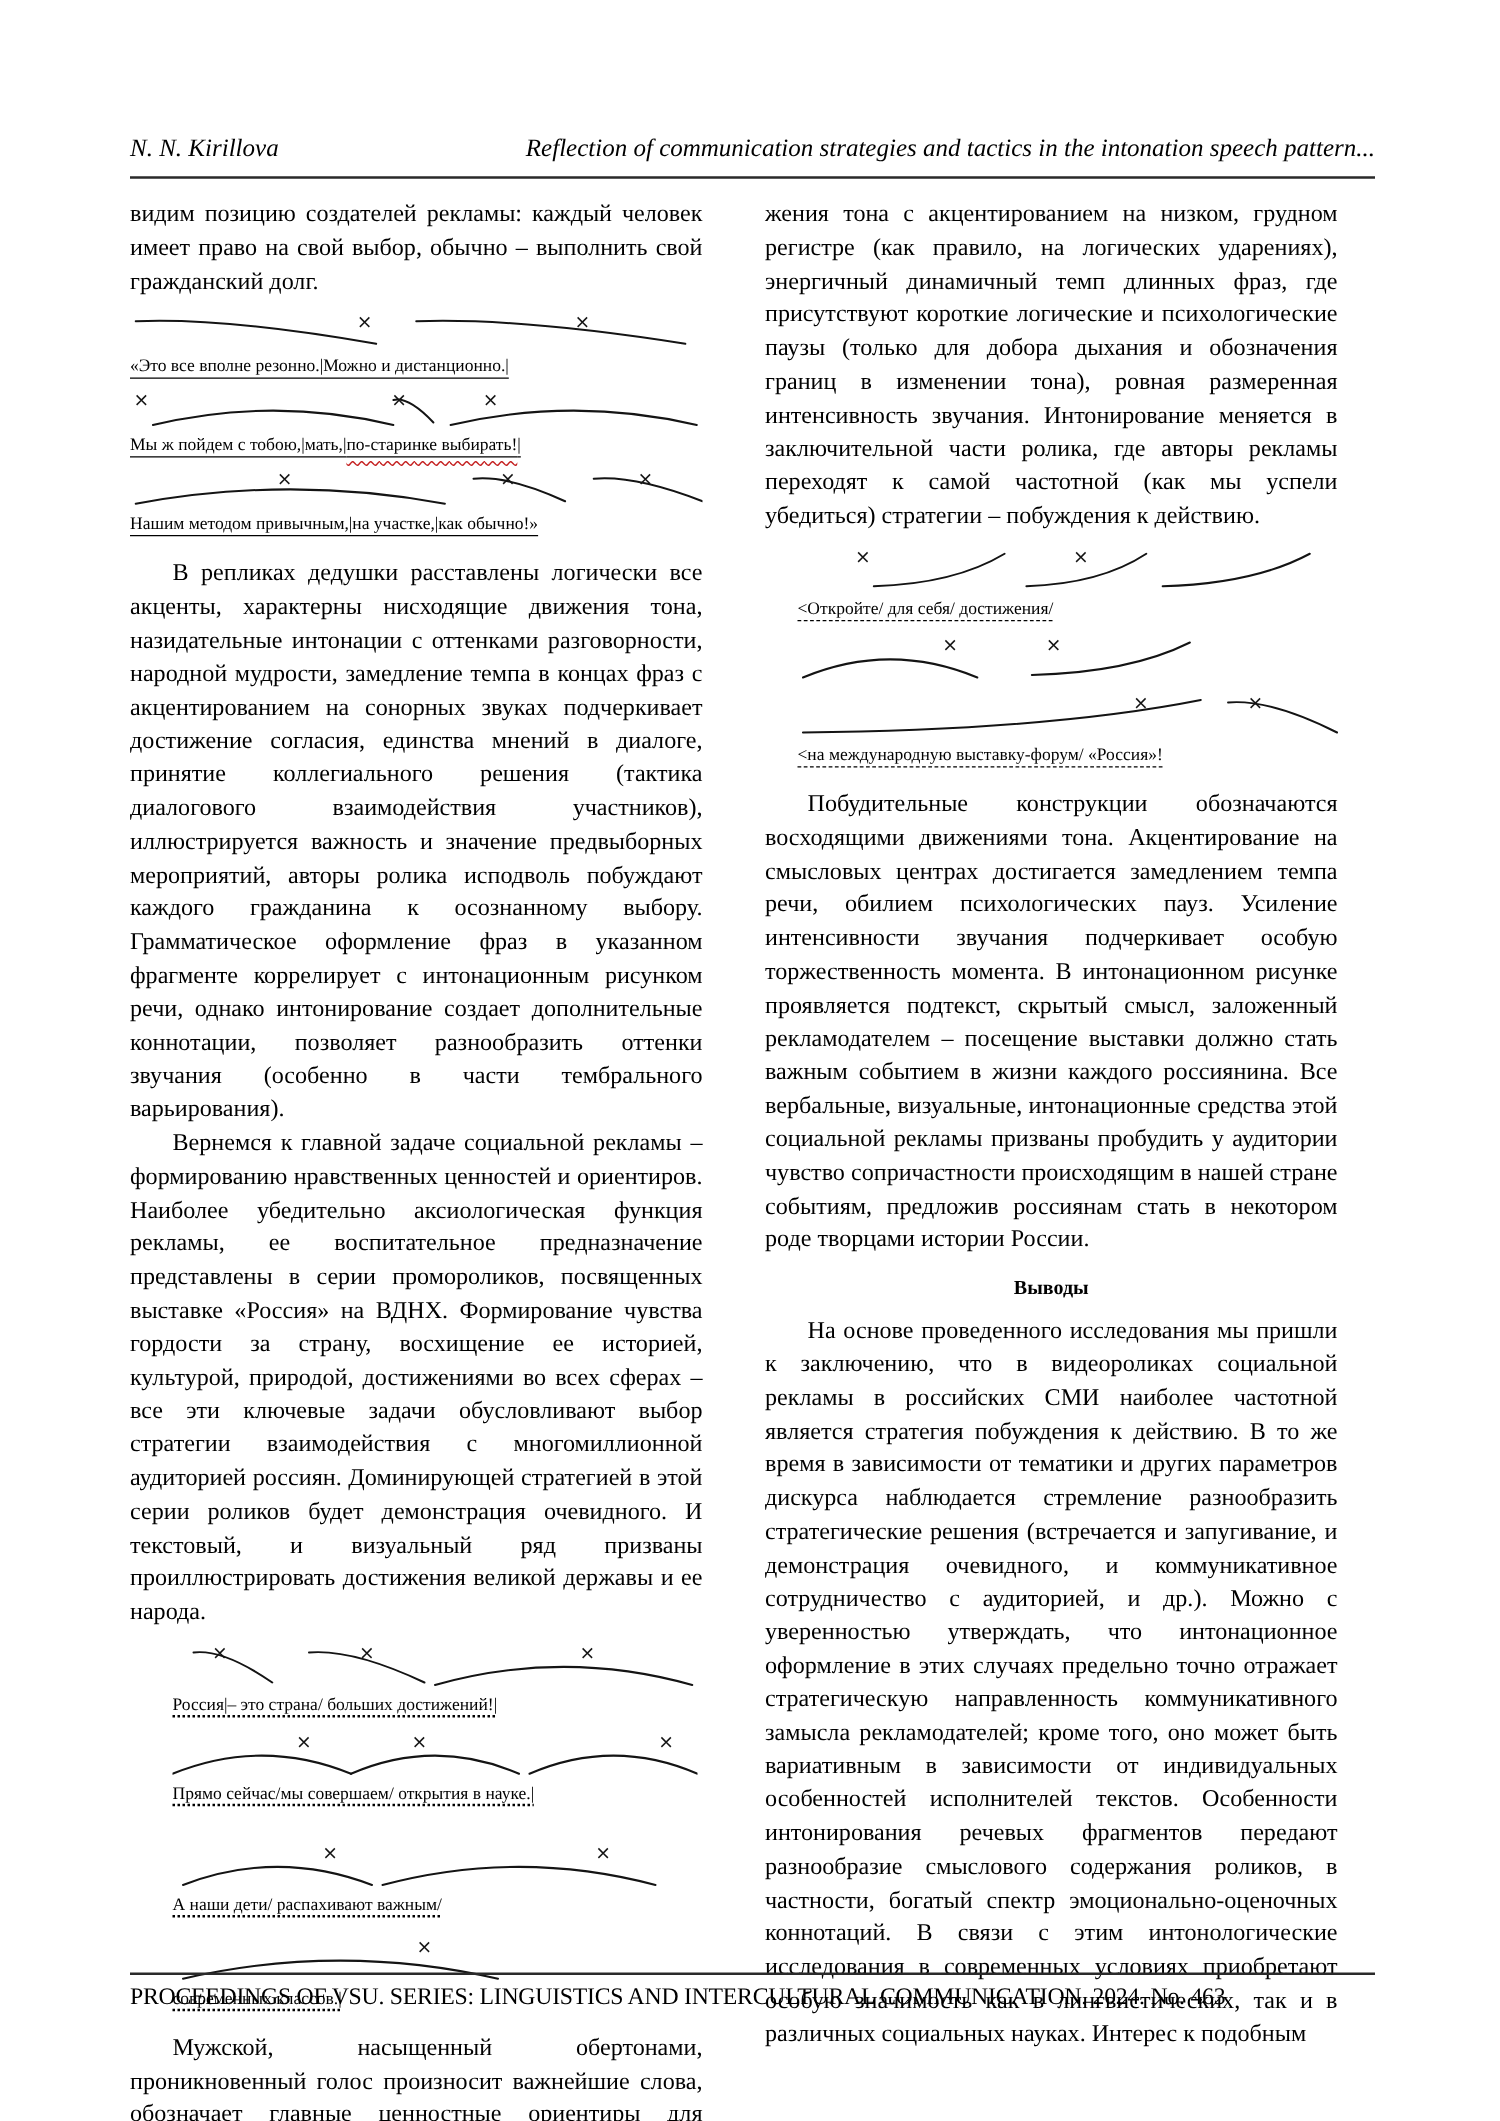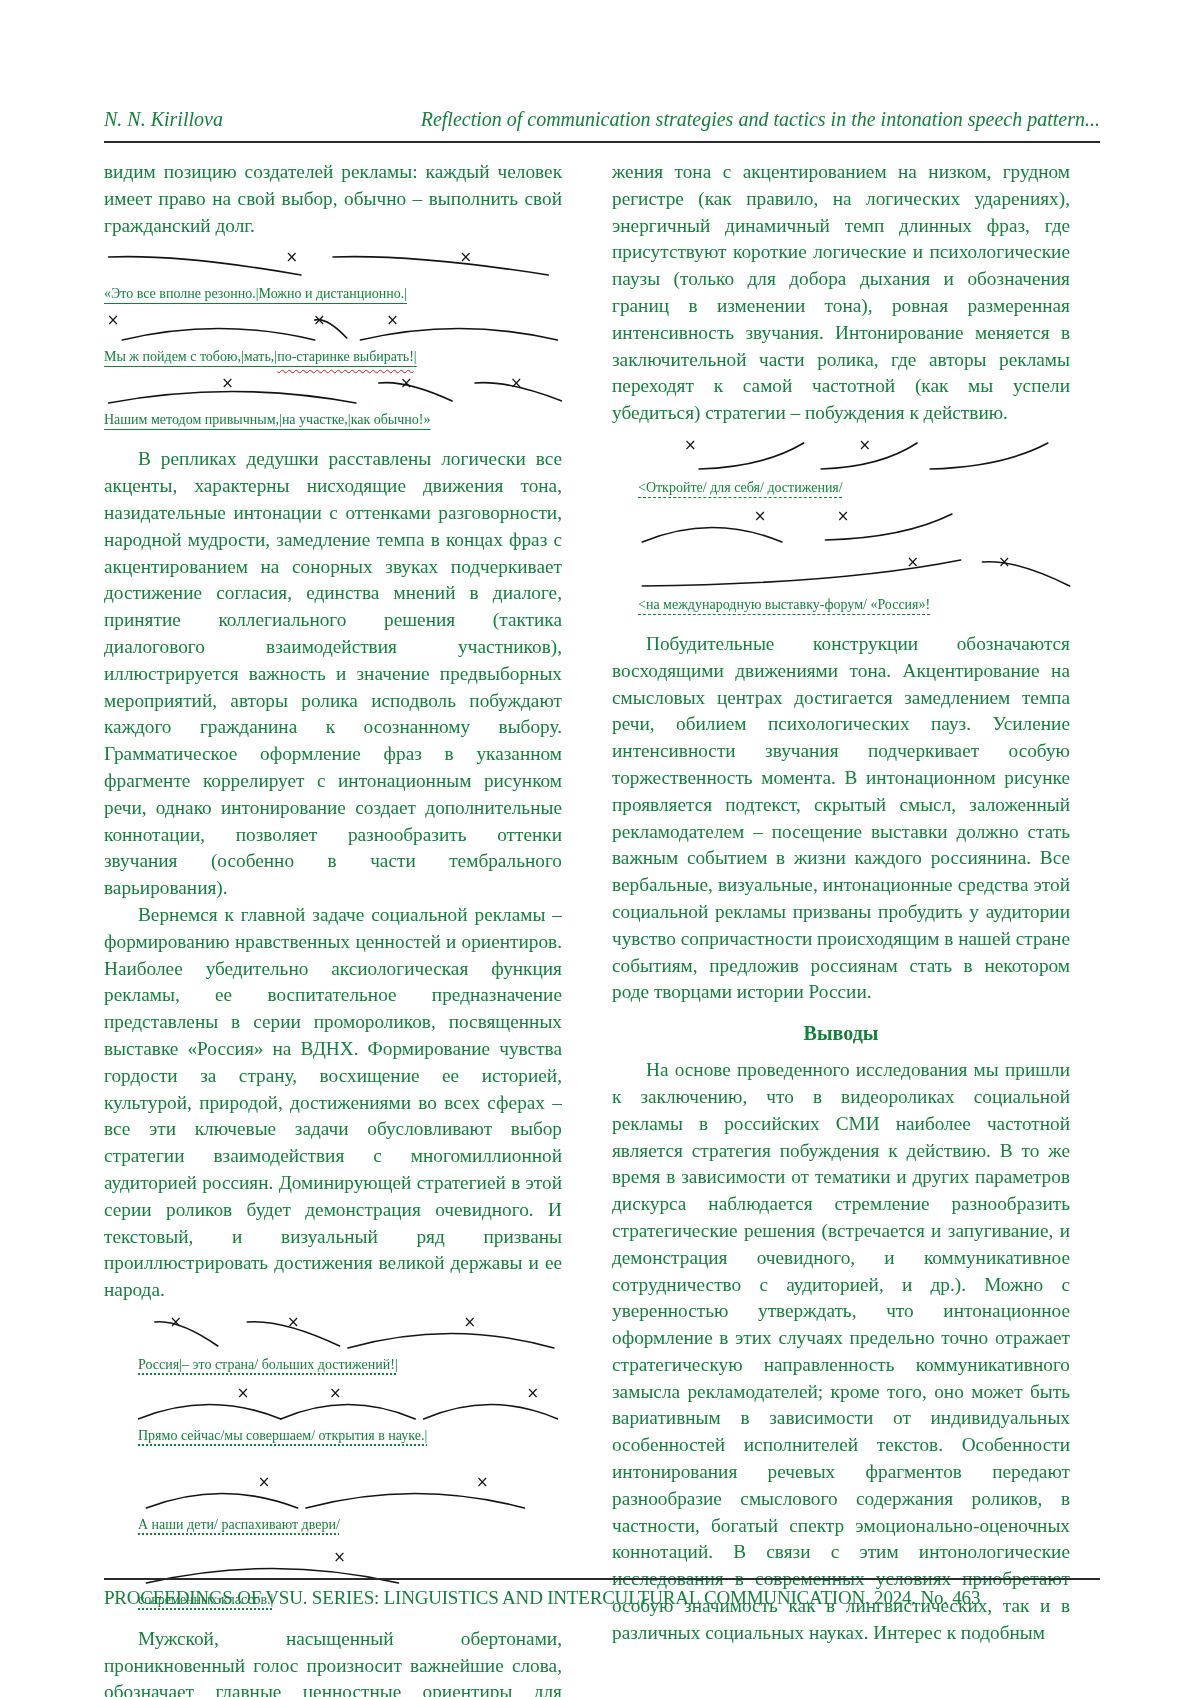--- a/index.html
+++ b/index.html
@@ -3,37 +3,37 @@
 <meta charset="utf-8">
 <style>
   html,body{margin:0;padding:0;background:#e8e8e8;}
   .page{
     position:relative;
     width:1200px;height:1697px;
     background:#ffffff;
     margin:0 auto;
     overflow:hidden;
     font-family:"Liberation Serif","DejaVu Serif",serif;
-    color:#15803d;
+    color:#000000;
   }
   .content{padding:0 100px 0 104px;}
   
   .page-header{
     display:flex;justify-content:space-between;align-items:baseline;
     padding-top:108px;padding-bottom:10px;
     border-bottom:2px solid #2a2a2a;
     font-style:italic;font-size:20px;
   }
   
   .columns{display:flex;gap:50px;margin-top:16px;}
   .col{width:458px;flex:0 0 458px;}
   p{margin:0;font-size:19.3px;line-height:26.8px;text-align:justify;}
   p.indent{text-indent:34px;}
   .section-heading{
-    text-align:center;font-weight:bold;font-size:20px;
+    text-align:center;font-weight:bold;font-size:16px;
     margin:16px 0 12px 0;
   }
   
   .diagram{margin:12px 0 14px 0;}
   .diagram.indent-b{margin-left:34px;}
   .diagram.indent-c{margin-left:26px;}
   .dline{position:relative;}
   .dline + .dline{margin-top:8px;}
   .dline svg{display:block;}
   .dline svg path{fill:none;stroke:#141414;stroke-width:1.6px;stroke-linecap:round;}
@@ -128,21 +128,21 @@
               </svg>
               <div class="dtext u-dotted"><span>Прямо сейчас/мы совершаем/ открытия в науке.|</span></div>
             </div>
             <div class="dline" style="margin-top: 28px;">
               <svg width="420" height="36" viewBox="0 0 420 36">
                 <path d="M 8.4 32 Q 84 3 159.6 32"></path>
                 <path d="M 168 32 Q 277.20000000000005 3 386.40000000000003 32"></path>
                 <text x="126" y="11" text-anchor="middle">×</text>
                 <text x="344.4" y="11" text-anchor="middle">×</text>
               </svg>
-              <div class="dtext u-dotted"><span>А наши дети/ распахивают двери/</span></div>
+              <div class="dtext u-dotted"><span>А наши дети/ распахивают важным/</span></div>
             </div>
             <div class="dline" style="margin-top: 14px;">
               <svg width="420" height="36" viewBox="0 0 420 36">
                 <path d="M 8.4 32 Q 134.39999999999998 3 260.4 32"></path>
                 <text x="201.6" y="11" text-anchor="middle">×</text>
               </svg>
               <div class="dtext u-dotted"><span>современных классов.|</span></div>
             </div>
           </div>
 

